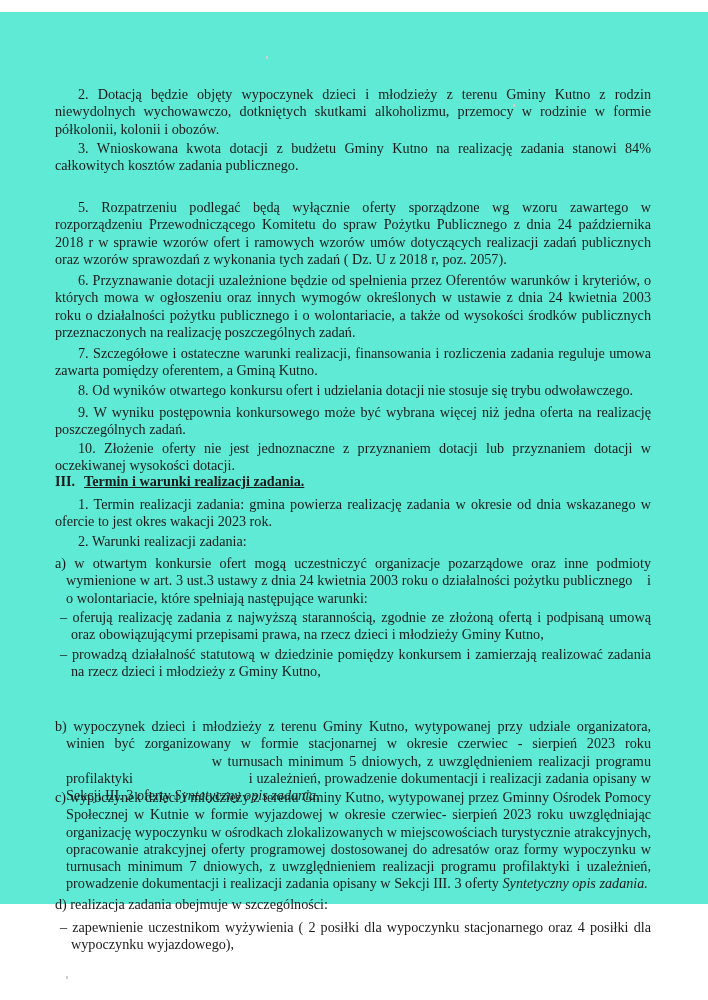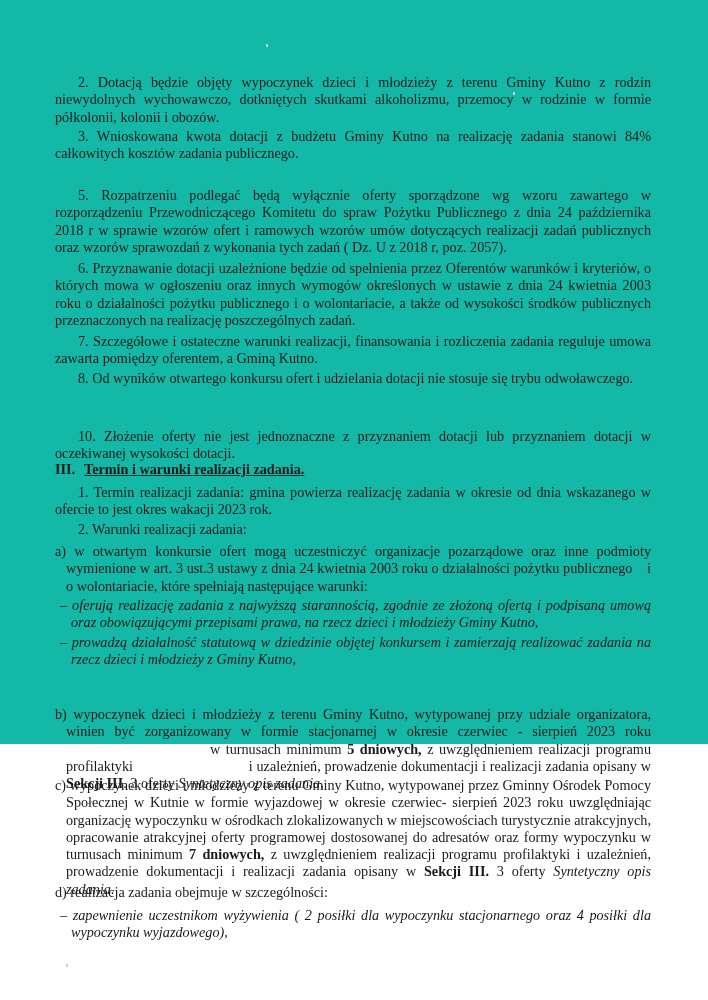--- a/index.html
+++ b/index.html
@@ -1,54 +1,55 @@
 <!DOCTYPE html>
 <html><head>
 <meta charset="utf-8">
 <style>
   html, body { margin:0; padding:0; }
   body { width:708px; height:1000px; background:#ffffff; position:relative; overflow:hidden;
          font-family:"Liberation Serif", "DejaVu Serif", serif; color:#1a1a1a; }
-  .page { position:absolute; left:0; top:0; width:708px; height:744px; background:#14b8a6; }
+  .page { position:absolute; left:0; top:12px; width:708px; height:892px; background:#5eead4; }
   .blk { position:absolute; left:55px; width:596px; font-size:14.2px; line-height:17.3px;
          text-align:justify; text-align-last:left; margin:0; }
   .ind { text-indent:23px; }
   .hang { padding-left:11px; text-indent:-11px; width:585px; left:55px; }
-  .dash { left:60px; padding-left:11px; text-indent:-11px; width:580px;font-style:italic; }
+  .dash { left:60px; padding-left:11px; text-indent:-11px; width:580px; }
   .sec { font-weight:bold;text-decoration:underline; }
   .sec .num { display:inline-block; width:29px; }
-  b { font-weight:bold; }
+  b { font-weight:normal; }
   i { }
   .sp { white-space:pre; }
   .speck { position:absolute; width:2px; height:3px; background:#cfcfcf; }
 </style>
 </head>
 <body>
 
 <div class="page">
 
   <p class="blk ind" style="top:74px">2. Dotacją będzie objęty wypoczynek dzieci i młodzieży z terenu Gminy Kutno z rodzin niewydolnych wychowawczo, dotkniętych skutkami alkoholizmu, przemocy w rodzinie w formie półkolonii, kolonii i obozów.</p>
   <p class="blk ind" style="top:128px">3. Wnioskowana kwota dotacji z budżetu Gminy Kutno na realizację zadania stanowi 84% całkowitych kosztów zadania publicznego.</p>
   <p class="blk ind" style="top:187px">5. Rozpatrzeniu podlegać będą wyłącznie oferty sporządzone wg wzoru zawartego w rozporządzeniu Przewodniczącego Komitetu do spraw Pożytku Publicznego z dnia 24 października 2018 r w sprawie wzorów ofert i ramowych wzorów umów dotyczących realizacji zadań publicznych oraz wzorów sprawozdań z wykonania tych zadań ( Dz. U z 2018 r, poz. 2057).</p>
   <p class="blk ind" style="top:260px">6. Przyznawanie dotacji uzależnione będzie od spełnienia przez Oferentów warunków i kryteriów, o których mowa w ogłoszeniu oraz innych wymogów określonych w ustawie z dnia 24 kwietnia 2003 roku o działalności pożytku publicznego i o wolontariacie, a także od wysokości środków publicznych przeznaczonych na realizację poszczególnych zadań.</p>
   <p class="blk ind" style="top:333px">7. Szczegółowe i ostateczne warunki realizacji, finansowania i rozliczenia zadania reguluje umowa zawarta pomiędzy oferentem, a Gminą Kutno.</p>
   <p class="blk ind" style="top:370px">8. Od wyników otwartego konkursu ofert i udzielania dotacji nie stosuje się trybu odwoławczego.</p>
+  <p class="blk ind" style="top:392px">9. W wyniku postępownia konkursowego może być wybrana więcej niż jedna oferta na realizację poszczególnych zadań.</p>
   <p class="blk ind" style="top:428px">10. Złożenie oferty nie jest jednoznaczne z przyznaniem dotacji lub przyznaniem dotacji w oczekiwanej wysokości dotacji.</p>
 
   <p class="blk sec" style="top:461px">
     <span class="num">III.</span><span>Termin i warunki realizacji zadania.</span>
   </p>
 
   <p class="blk ind" style="top:484px">1. Termin realizacji zadania: gmina powierza realizację zadania w okresie od dnia wskazanego w ofercie to jest okres wakacji 2023 rok.</p>
   <p class="blk ind" style="top:521px">2. Warunki realizacji zadania:</p>
 
   <p class="blk hang" style="top:543px; white-space:pre-wrap">a) w otwartym konkursie ofert mogą uczestniczyć organizacje pozarządowe oraz inne podmioty wymienione w art. 3 ust.3 ustawy z dnia 24 kwietnia 2003 roku o działalności pożytku publicznego    i o wolontariacie, które spełniają następujące warunki:</p>
 
   <p class="blk dash" style="top:597px">– oferują realizację zadania z najwyższą starannością, zgodnie ze złożoną ofertą i podpisaną umową oraz obowiązującymi przepisami prawa, na rzecz dzieci i młodzieży Gminy Kutno,</p>
-  <p class="blk dash" style="top:634px">– prowadzą działalność statutową w dziedzinie objętej konkursem i zamierzają realizować zadania na rzecz dzieci i młodzieży z Gminy Kutno,</p>
+  <p class="blk dash" style="top:634px">– prowadzą działalność statutową w dziedzinie pomiędzy konkursem i zamierzają realizować zadania na rzecz dzieci i młodzieży z Gminy Kutno,</p>
 
   <p class="blk hang" style="top:706px"><span>b) wypoczynek dzieci i młodzieży z terenu Gminy Kutno, wytypowanej przy udziale organizatora, winien być zorganizowany w formie stacjonarnej w okresie czerwiec - sierpień 2023 roku</span><span class="sp">                          </span><span>w turnusach minimum </span><b>5 dniowych,</b><span> z uwzględnieniem realizacji programu profilaktyki</span><span class="sp">                              </span><span>i uzależnień, prowadzenie dokumentacji i realizacji zadania opisany w </span><b>Sekcji III</b><span>. 3 oferty </span><i>Syntetyczny opis zadania,</i></p>
 
   <p class="blk hang" style="top:777px"><span>c) wypoczynek dzieci i młodzieży z terenu Gminy Kutno, wytypowanej przez Gminny Ośrodek Pomocy Społecznej w Kutnie w formie wyjazdowej w okresie czerwiec- sierpień 2023 roku uwzględniając organizację wypoczynku w ośrodkach zlokalizowanych w miejscowościach turystycznie atrakcyjnych, opracowanie atrakcyjnej oferty programowej dostosowanej do adresatów oraz formy wypoczynku w turnusach minimum </span><b>7 dniowych,</b><span> z uwzględnieniem realizacji programu profilaktyki i uzależnień, prowadzenie dokumentacji i realizacji zadania opisany w </span><b>Sekcji III.</b><span> 3 oferty </span><i>Syntetyczny opis zadania.</i></p>
 
   <p class="blk hang" style="top:884px">d) realizacja zadania obejmuje w szczególności:</p>
   <p class="blk dash" style="top:907px">– zapewnienie uczestnikom wyżywienia ( 2 posiłki dla wypoczynku stacjonarnego oraz 4 posiłki dla wypoczynku wyjazdowego),</p>
 
   <div class="speck" style="left:266px; top:44px"></div>
   <div class="speck" style="left:513px; top:92px"></div>

